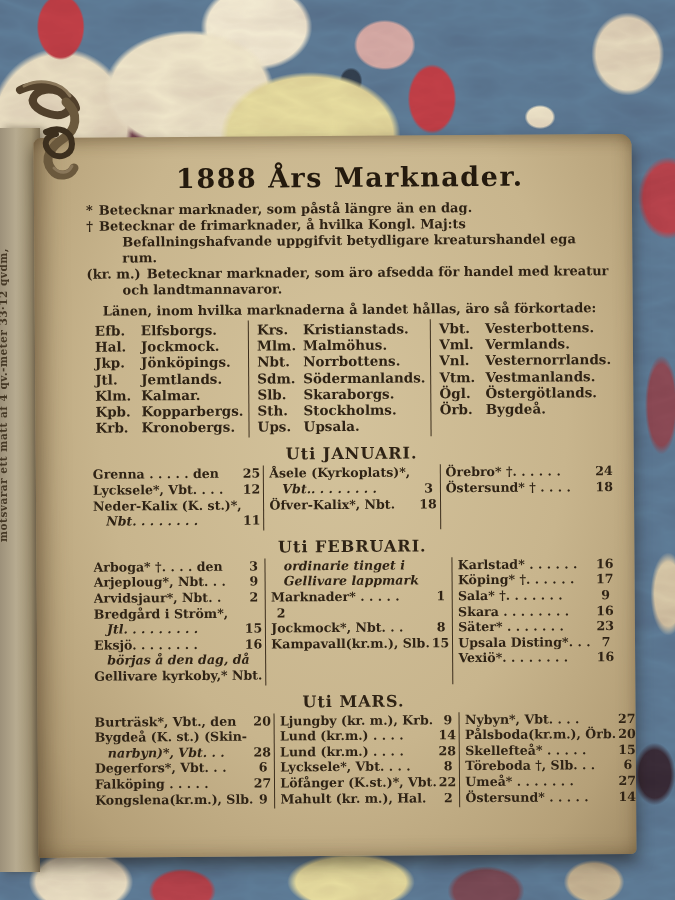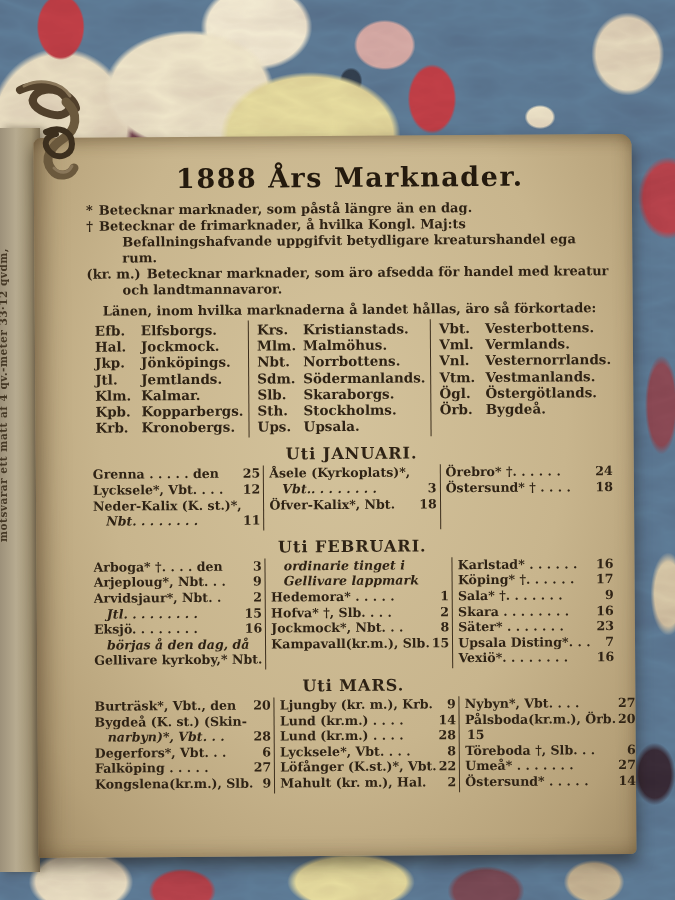--- a/index.html
+++ b/index.html
@@ -62,21 +62,21 @@
   .abbr-row{display:flex;font-size:13.5px;line-height:16.2px;font-weight:bold;}
   .abbr-row .ab{width:46px;flex:none;}
 
   .msec{margin-top:7px;}
   .mhead{text-align:center;font-size:16px;font-weight:bold;letter-spacing:1px;margin:1px 0 2px;}
   .mcols{display:flex;align-items:stretch;}
   .mcol{flex:1;padding:0 3px 2px 5px;}
   .mcol + .mcol{border-left:1.5px solid #3c2e1d;}
   .mline{display:flex;font-size:12.6px;line-height:15.6px;font-weight:bold;white-space:nowrap;}
   .mline .t{flex:1;overflow:hidden;}
-  .mline .d{flex:none;text-align:right;min-width:16px;padding-left:2px;}
+  .mline .d{flex:none;text-align:center;min-width:16px;padding-left:2px;}
   .mline.ind .t{padding-left:13px;font-style:italic;}
 
   
   .cord{position:absolute;left:6px;top:72px;}
 </style>
 </head>
 <body>
 
 <div class="photo">
 
@@ -255,20 +255,23 @@
                 <span class="d">3</span>
               </div>
               <div class="mline">
                 <span class="t">Arjeploug*, Nbt. . .</span>
                 <span class="d">9</span>
               </div>
               <div class="mline">
                 <span class="t">Arvidsjaur*, Nbt. .</span>
                 <span class="d">2</span>
               </div>
+              <div class="mline">
+                <span class="t">Bredgård i Ström*,</span>
+              </div>
               <div class="mline ind">
                 <span class="t">Jtl. . . . . . . . .</span>
                 <span class="d">15</span>
               </div>
               <div class="mline">
                 <span class="t">Eksjö. . . . . . . .</span>
                 <span class="d">16</span>
               </div>
               <div class="mline ind">
                 <span class="t">börjas å den dag, då</span>
@@ -278,25 +281,24 @@
               </div>
             </div>
           <div class="mcol">
               <div class="mline ind">
                 <span class="t">ordinarie tinget i</span>
               </div>
               <div class="mline ind">
                 <span class="t">Gellivare lappmark</span>
               </div>
               <div class="mline">
-                <span class="t">Hedemora* . . . . .</span>
+                <span class="t">Marknader* . . . . .</span>
                 <span class="d">1</span>
               </div>
               <div class="mline">
-                <span class="t">Hofva* †, Slb. . . .</span>
                 <span class="d">2</span>
               </div>
               <div class="mline">
                 <span class="t">Jockmock*, Nbt. . .</span>
                 <span class="d">8</span>
               </div>
               <div class="mline">
                 <span class="t">Kampavall(kr.m.), Slb.</span>
                 <span class="d">15</span>
               </div>
@@ -391,20 +393,21 @@
           <div class="mcol">
               <div class="mline">
                 <span class="t">Nybyn*, Vbt. . . .</span>
                 <span class="d">27</span>
               </div>
               <div class="mline">
                 <span class="t">Pålsboda(kr.m.), Örb.</span>
                 <span class="d">20</span>
               </div>
               <div class="mline">
+                <span class="t">Skellefteå* . . . . .</span>
                 <span class="d">15</span>
               </div>
               <div class="mline">
                 <span class="t">Töreboda †, Slb. . .</span>
                 <span class="d">6</span>
               </div>
               <div class="mline">
                 <span class="t">Umeå* . . . . . . .</span>
                 <span class="d">27</span>
               </div>

